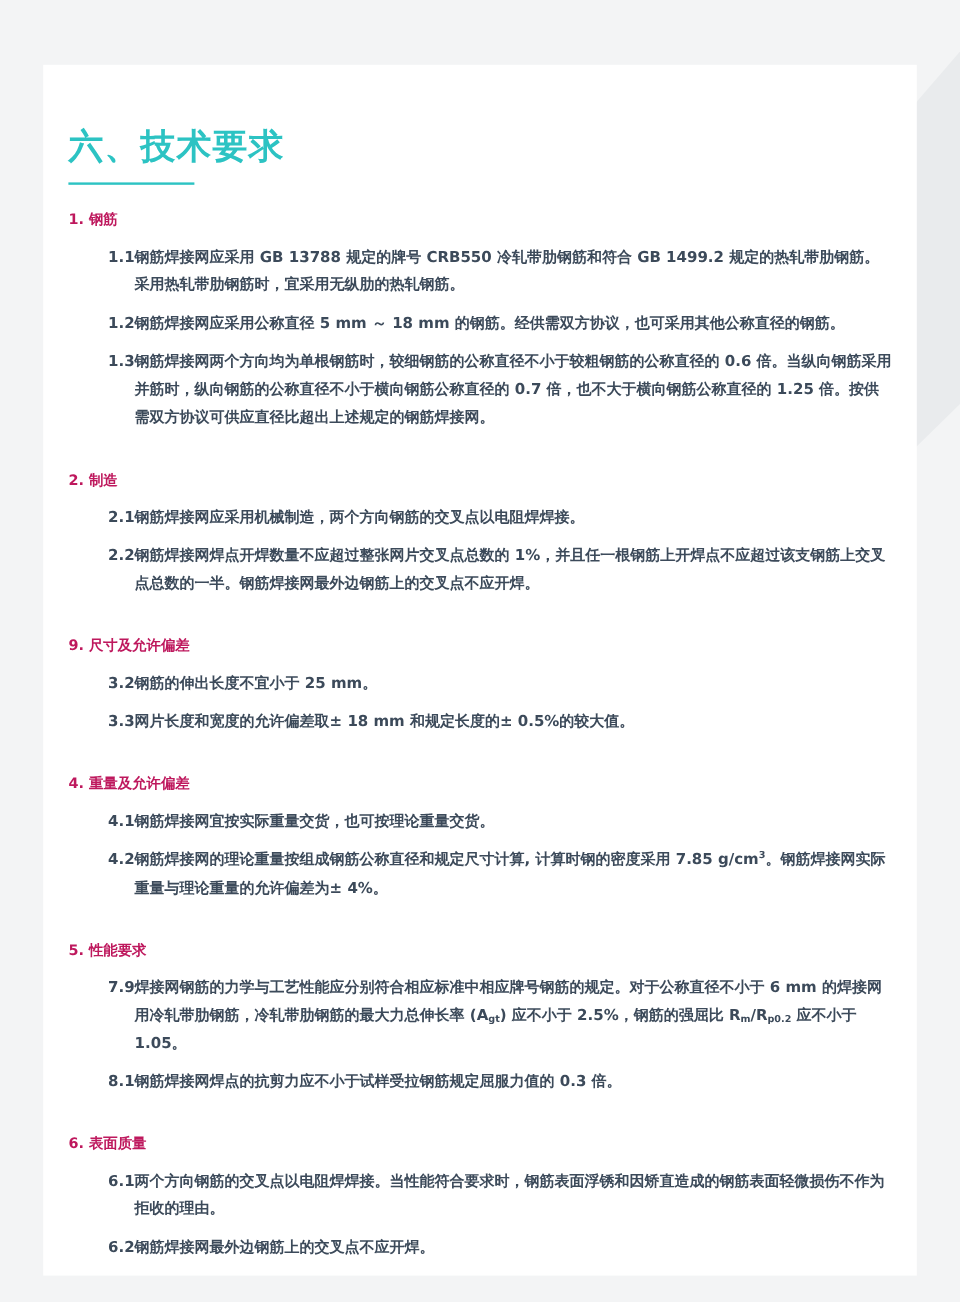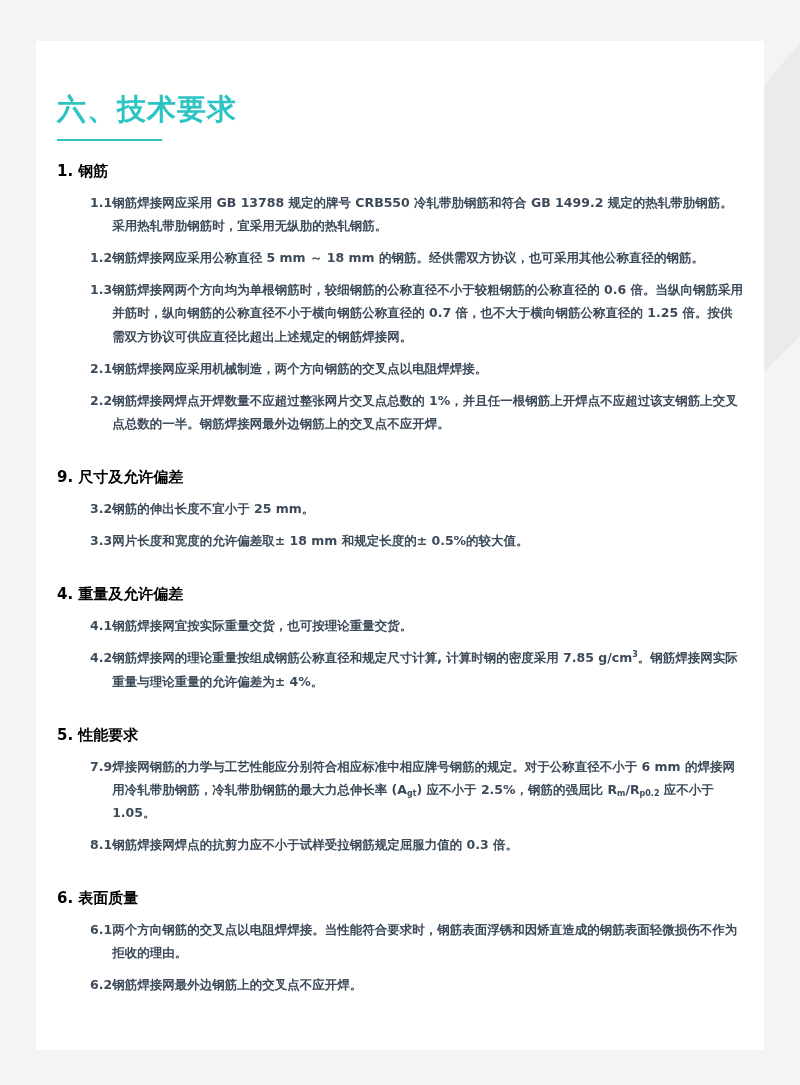--- a/index.html
+++ b/index.html
@@ -15,21 +15,21 @@
   }
   .decor{
     position:absolute;
     right:0;top:43px;
     width:37px;height:330px;
     background:#e9ebed;
     clip-path:polygon(100% 0, 0 13%, 0 100%, 100% 89%);
   }
   .page{
     position:absolute;
-    left:36px;top:41px;
+    left:36px;top:54px;
     width:728px;height:1009px;
     background:#ffffff;
     box-sizing:border-box;
     padding:53px 21px 0 21px;
   }
   .sec-title{
     margin:0;
     color:#2cc3c3;
     font-size:29px;
     line-height:1.1;
@@ -37,22 +37,22 @@
     letter-spacing:1px;
   }
   .underline{
     height:2px;
     background:#2cc3c3;
     margin-top:13px;
   }
   .u-sm{width:105px;}
   .sub-heading{
     margin:33px 0 10px 0;
-    color:#000000;
-    font-size:15px;
+    color:#be185d;
+    font-size:12px;
     font-weight:bold;
   }
   .sub-block:first-child .sub-heading{margin-top:21px;}
   .item{
     display:flex;
     color:#3c4a5a;
     font-size:12.5px;
     font-weight:bold;
     line-height:1.85;
     margin-bottom:9px;
@@ -84,20 +84,21 @@
           <div class="item">
             <span class="num">1.2</span>
             <span class="txt">钢筋焊接网应采用公称直径 5 mm ～ 18 mm 的钢筋。经供需双方协议，也可采用其他公称直径的钢筋。</span>
           </div>
           <div class="item">
             <span class="num">1.3</span>
             <span class="txt">钢筋焊接网两个方向均为单根钢筋时，较细钢筋的公称直径不小于较粗钢筋的公称直径的 0.6 倍。当纵向钢筋采用并筋时，纵向钢筋的公称直径不小于横向钢筋公称直径的 0.7 倍，也不大于横向钢筋公称直径的 1.25 倍。按供需双方协议可供应直径比超出上述规定的钢筋焊接网。</span>
           </div>
         </div>
         <div class="sub-block">
+          <h3 class="sub-heading">2. 制造</h3>
           <div class="item">
             <span class="num">2.1</span>
             <span class="txt">钢筋焊接网应采用机械制造，两个方向钢筋的交叉点以电阻焊焊接。</span>
           </div>
           <div class="item">
             <span class="num">2.2</span>
             <span class="txt">钢筋焊接网焊点开焊数量不应超过整张网片交叉点总数的 1%，并且任一根钢筋上开焊点不应超过该支钢筋上交叉点总数的一半。钢筋焊接网最外边钢筋上的交叉点不应开焊。</span>
           </div>
         </div>
         <div class="sub-block">

